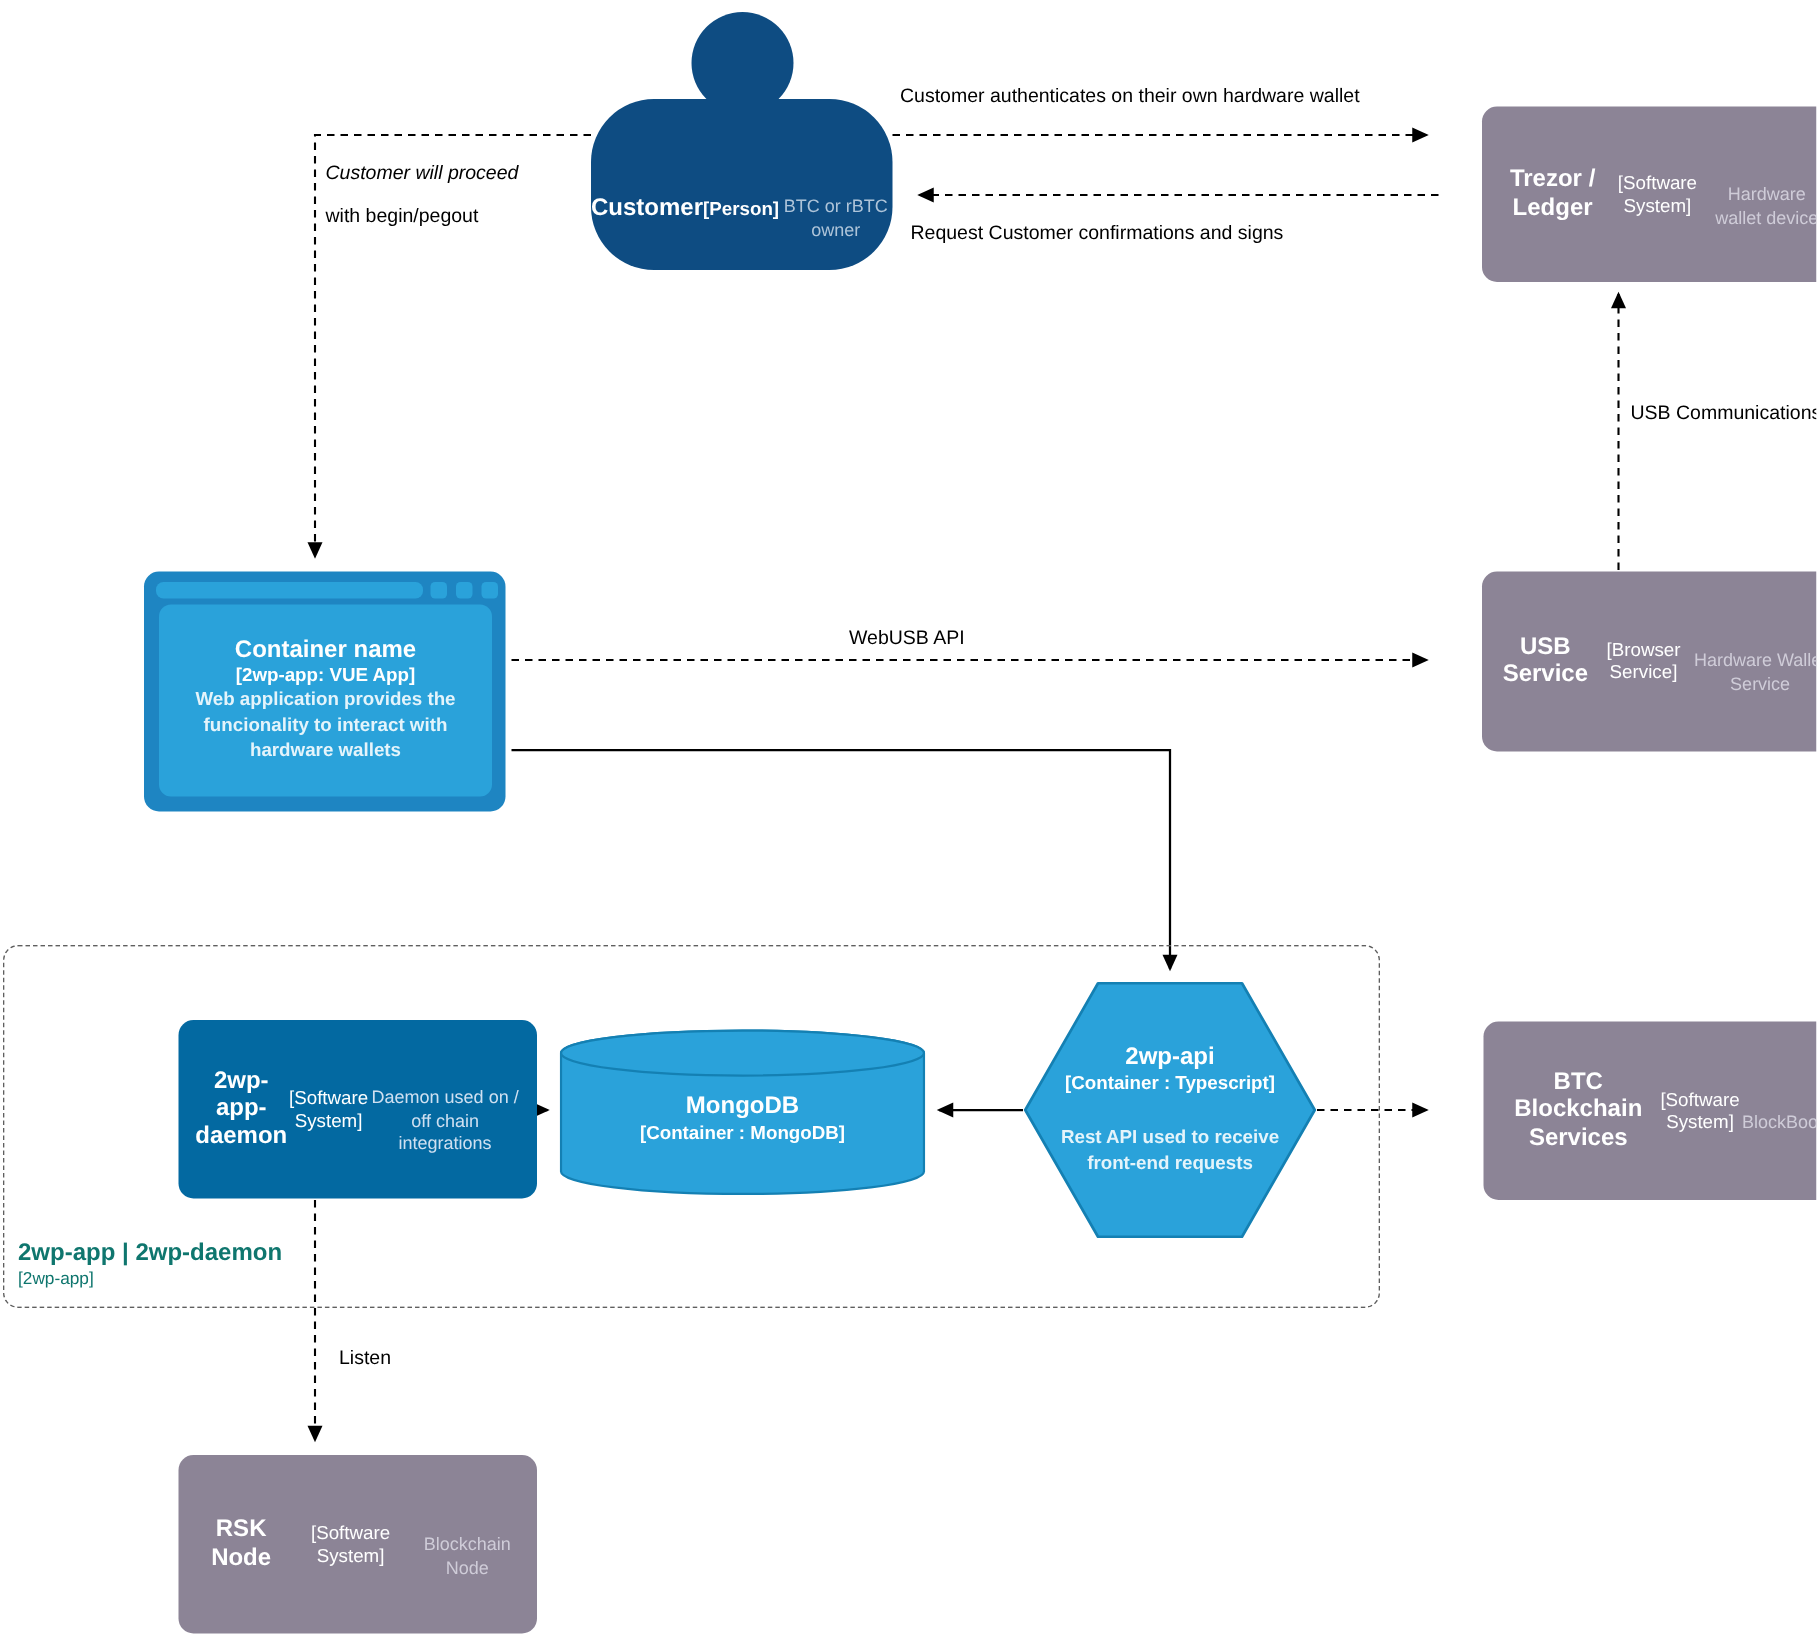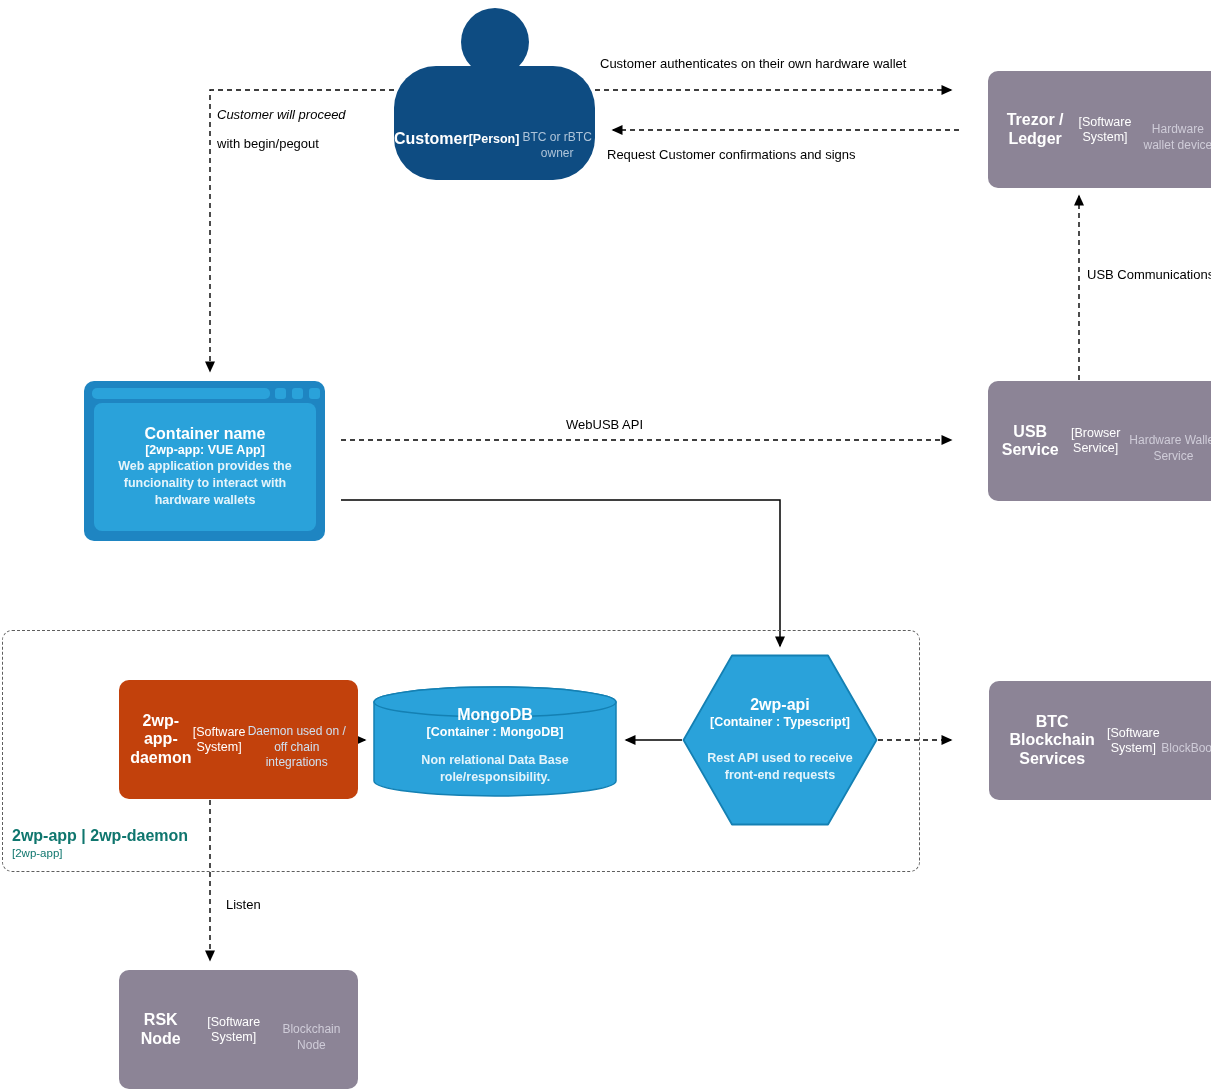--- a/index.html
+++ b/index.html
@@ -8,21 +8,21 @@
   svg.wires{position:absolute;left:0;top:0;pointer-events:none;}
 
   
   .n-title{font-size:16px;font-weight:bold;color:#ffffff;line-height:1.15;}
   .n-sub{font-size:12.5px;font-weight:bold;color:#ffffff;line-height:1.2;}
   .n-desc{font-size:12px;color:#cfccd8;margin-top:16px;line-height:1.3;}
 
   .node{position:absolute;border-radius:10px;display:flex;
         align-items:center;justify-content:center;text-align:center;box-sizing:border-box;padding:6px 10px;margin-left:28px;}
   .gray{background:#8c8496;}
-  .cblue{background:#c2410c;text-align:center;}
+  .cblue{background:#0369a1;text-align:center;}
   .cblue .n-desc{color:#cfe0f1;}
 
   
   .person-wrap{position:absolute;}
   .person-head{position:absolute;border-radius:50%;background:#0e4c82;}
   .person-body{position:absolute;background:#0e4c82;border-radius:42px;display:flex;flex-direction:row;
                align-items:center;text-align:center;box-sizing:border-box;padding-top:32px;}
   .person-body .n-desc{color:#aec4d9;margin-top:13px;}
 
   
@@ -93,21 +93,21 @@
       <div class="n-desc">BTC or rBTC owner</div>
     </div>
   </div>
 
   <div class="node gray" style="left:960px;top:71px;width:240px;height:117px;">
     <div class="n-title">Trezor / Ledger</div>
     <div class="n-sub" style="font-weight:normal;">[Software System]</div>
     <div class="n-desc">Hardware wallet device</div>
   </div>
 
-  <div class="browser" style="left:84px;top:381px;width:241px;height:160px;">
+  <div class="browser" style="left:96px;top:381px;width:241px;height:160px;">
     <div class="addr" style="width:178px;"></div>
     <div class="btn" style="left:191px;"></div>
     <div class="btn" style="left:208px;"></div>
     <div class="btn" style="left:225px;"></div>
     <div class="panel">
       <div class="n-title">Container name</div>
       <div class="n-sub">[2wp-app: VUE App]</div>
       <div class="lightblue-desc">Web application provides the funcionality to interact with hardware wallets</div>
     </div>
   </div>
@@ -125,21 +125,20 @@
   </div>
 
   <div style="position:absolute;left:373px;top:686px;width:244px;height:111px;">
     <svg width="244" height="111" viewBox="0 0 244 111">
       <path d="M1,16 A121,15 0 0 1 243,16 L243,95 A121,15 0 0 1 1,95 Z" fill="#2aa2da" stroke="#1480b3" stroke-width="1.5"></path>
       <ellipse cx="122" cy="16" rx="121" ry="15" fill="#2aa2da" stroke="#1480b3" stroke-width="1.5"></ellipse>
     </svg>
     <div class="shape-text" style="left:0;top:14px;width:244px;height:92px;">
       <div class="n-title">MongoDB</div>
       <div class="n-sub">[Container : MongoDB]</div>
-      <div class="lightblue-desc" style="margin-top:12px;">Non relational Data Base role/responsibility.</div>
     </div>
   </div>
 
   <div style="position:absolute;left:682px;top:654px;width:196px;height:172px;">
     <svg width="196" height="172" viewBox="0 0 196 172">
       <polygon points="50,1.5 146,1.5 194.5,86 146,170.5 50,170.5 1.5,86" fill="#2aa2da" stroke="#1480b3" stroke-width="1.8" stroke-linejoin="round"></polygon>
     </svg>
     <div class="shape-text" style="left:8px;top:34px;width:180px;height:104px;">
       <div class="n-title">2wp-api</div>
       <div class="n-sub">[Container : Typescript]</div>

